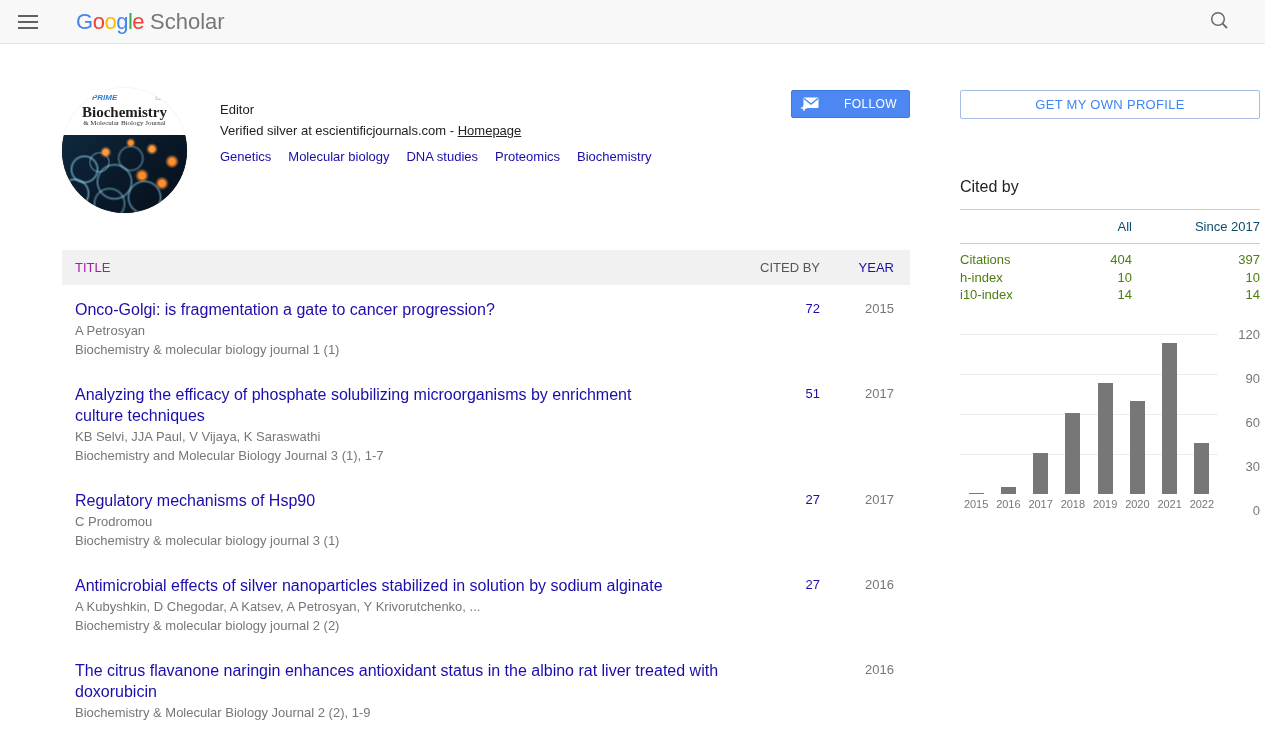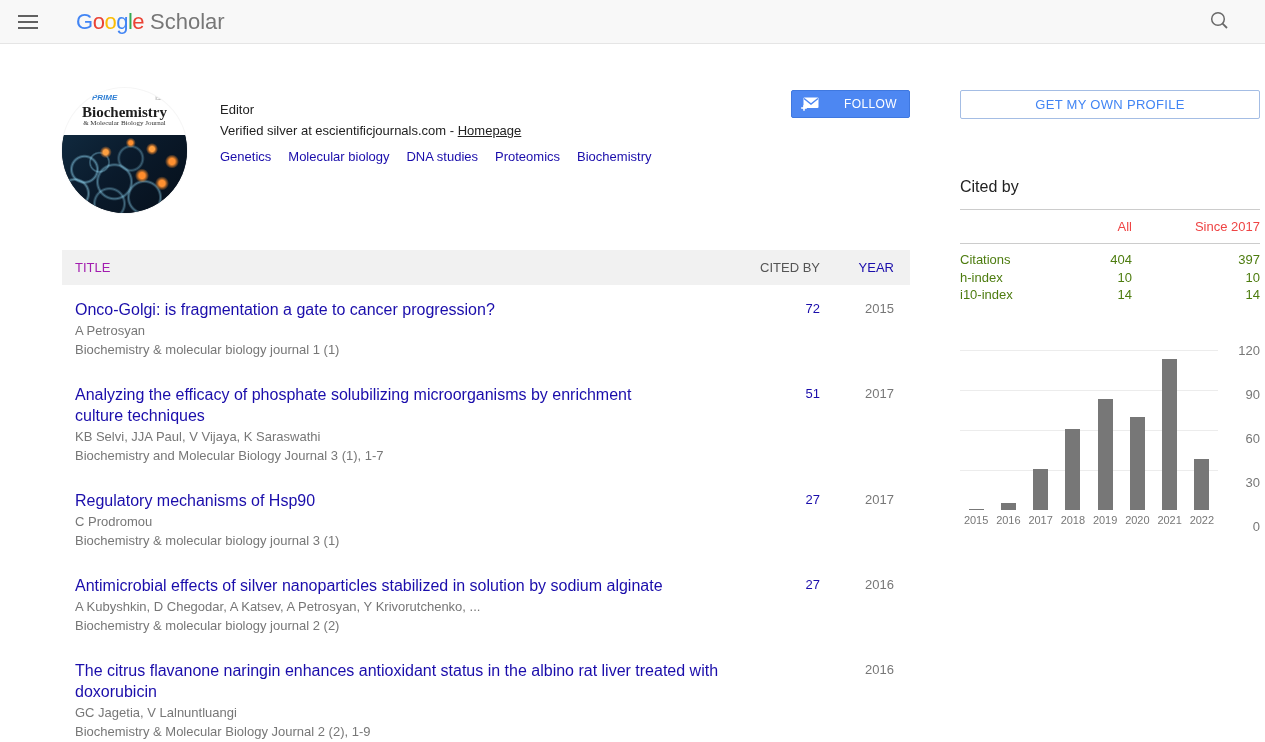--- a/index.html
+++ b/index.html
@@ -98,31 +98,31 @@
   .get-profile-btn {
     width:100%; height:29px; margin-top:2px;
     background:#fff; border:1px solid #a4bde4; border-radius:2px;
     color:#4285f4; font-size:13px; letter-spacing:.3px; cursor:pointer;
     font-family:"Liberation Sans",sans-serif;
   }
   .citedby-title { margin-top:59px; font-size:16px; color:#222; font-weight:normal; }
   .stats-table { width:100%; border-collapse:collapse; margin-top:13px; font-size:13px; }
   .stats-table thead td {
     border-top:1px solid #ccc; border-bottom:1px solid #ccc;
-    color:#ef4444; height:34px;
+    color:#0c4a6e; height:34px;
   }
   .stats-table td { padding:0; }
   .stats-table .c-label { text-align:left; width:40%; }
   .stats-table .c-all { text-align:right; width:26%; padding-right:26px; }
   .stats-table .c-since { text-align:right; }
   .stats-table tbody td { height:20px; color:#4d7c0f; }
   .stats-table tbody tr:first-child td { padding-top:8px; }
   .stats-table tbody tr:last-child td { padding-bottom:8px;margin-left:12px; }
 
-  .chart { margin-top:40px; position:relative; padding-right:42px; }
+  .chart { margin-top:24px; position:relative; padding-right:42px; }
   .chart-plot { position:relative; height:160px; }
   .gridline { position:absolute; left:0; right:0; height:1px; background:#ececec; }
   .bars { position:absolute; left:0; right:0; top:0; bottom:0; display:flex; }
   .bar-cell { flex:1; display:flex; align-items:flex-end; justify-content:center; }
   .bar { width:15px; background:#777; cursor:pointer; }
   .ylabels { position:absolute; top:0; bottom:0; right:0; width:36px; }
   .ylabel { position:absolute; right:0; transform:translateY(-50%); font-size:13px; color:#777; }
   .xlabels { display:flex; margin-top:4px; }
   .xlabel { flex:1; text-align:center; font-size:11px; color:#777; }
 </style>
@@ -209,21 +209,21 @@
             <div class="art-main"><a class="article-title">Regulatory mechanisms of Hsp90</a><div class="article-gray">C Prodromou</div><div class="article-gray">Biochemistry &amp; molecular biology journal 3 (1)</div></div>
             <div class="col-cited"><a class="cited-link">27</a></div>
             <div class="col-year"><span class="year-val">2017</span></div>
           </div>
           <div class="article-row">
             <div class="art-main"><a class="article-title">Antimicrobial effects of silver nanoparticles stabilized in solution by sodium alginate</a><div class="article-gray">A Kubyshkin, D Chegodar, A Katsev, A Petrosyan, Y Krivorutchenko, ...</div><div class="article-gray">Biochemistry &amp; molecular biology journal 2 (2)</div></div>
             <div class="col-cited"><a class="cited-link">27</a></div>
             <div class="col-year"><span class="year-val">2016</span></div>
           </div>
           <div class="article-row">
-            <div class="art-main"><a class="article-title">The citrus flavanone naringin enhances antioxidant status in the albino rat liver treated with doxorubicin</a><div class="article-gray">GC Jagetia, V Lalnuntluangi</div><div class="article-gray">Biochemistry &amp; Molecular Biology Journal 2 (2), 1-9</div></div>
+            <div class="art-main"><a class="article-title">The citrus flavanone naringin enhances antioxidant status in the albino rat liver treated with doxorubicin</a><div class="article-gray">Biochemistry &amp; Molecular Biology Journal 2 (2), 1-9</div></div>
             <div class="col-year"><span class="year-val">2016</span></div>
           </div>
         </div>
     </div>
   </div>
 
   <div class="right-col">
     <button class="get-profile-btn">GET MY OWN PROFILE</button>
 
     <h2 class="citedby-title">Cited by</h2>

